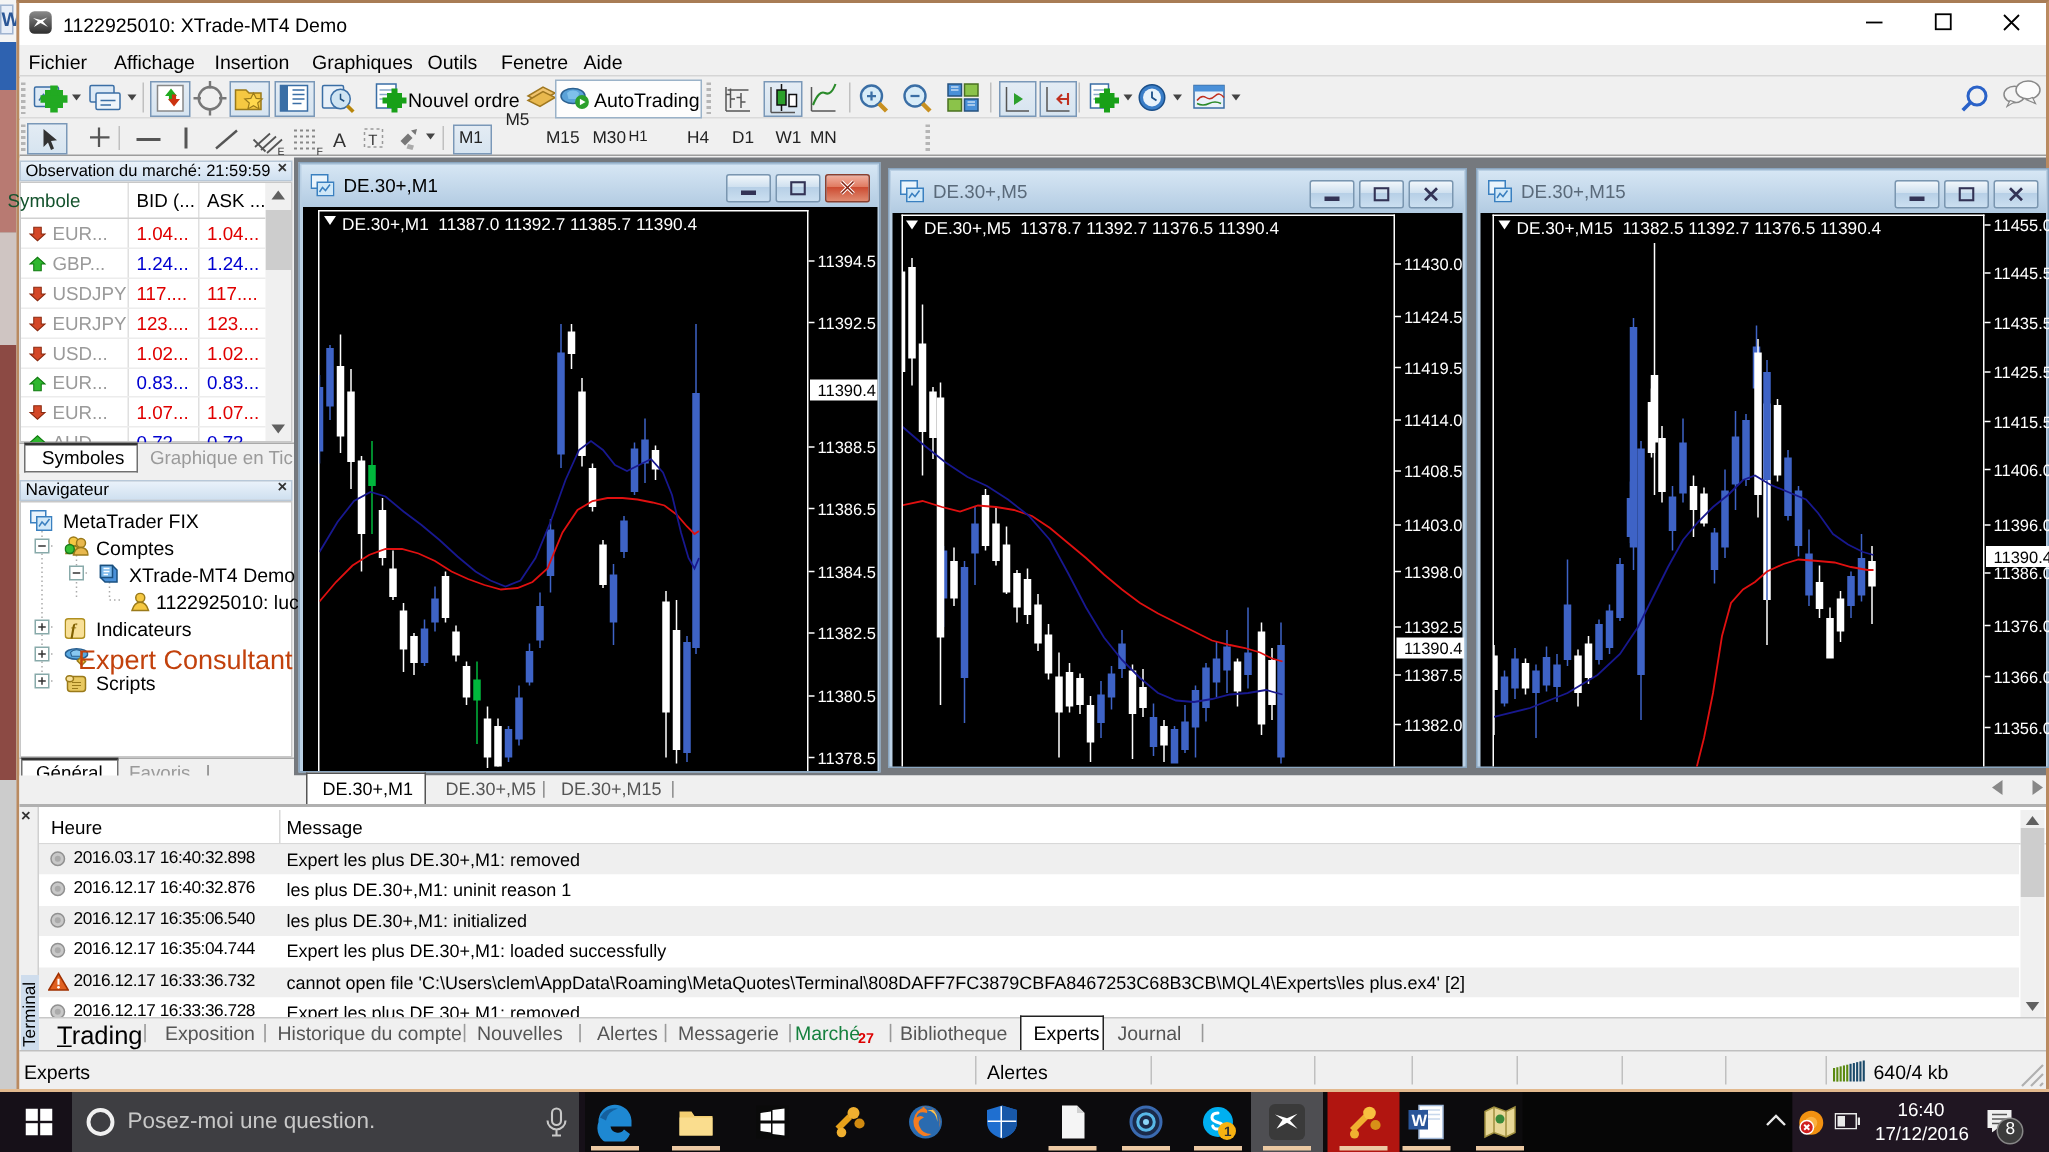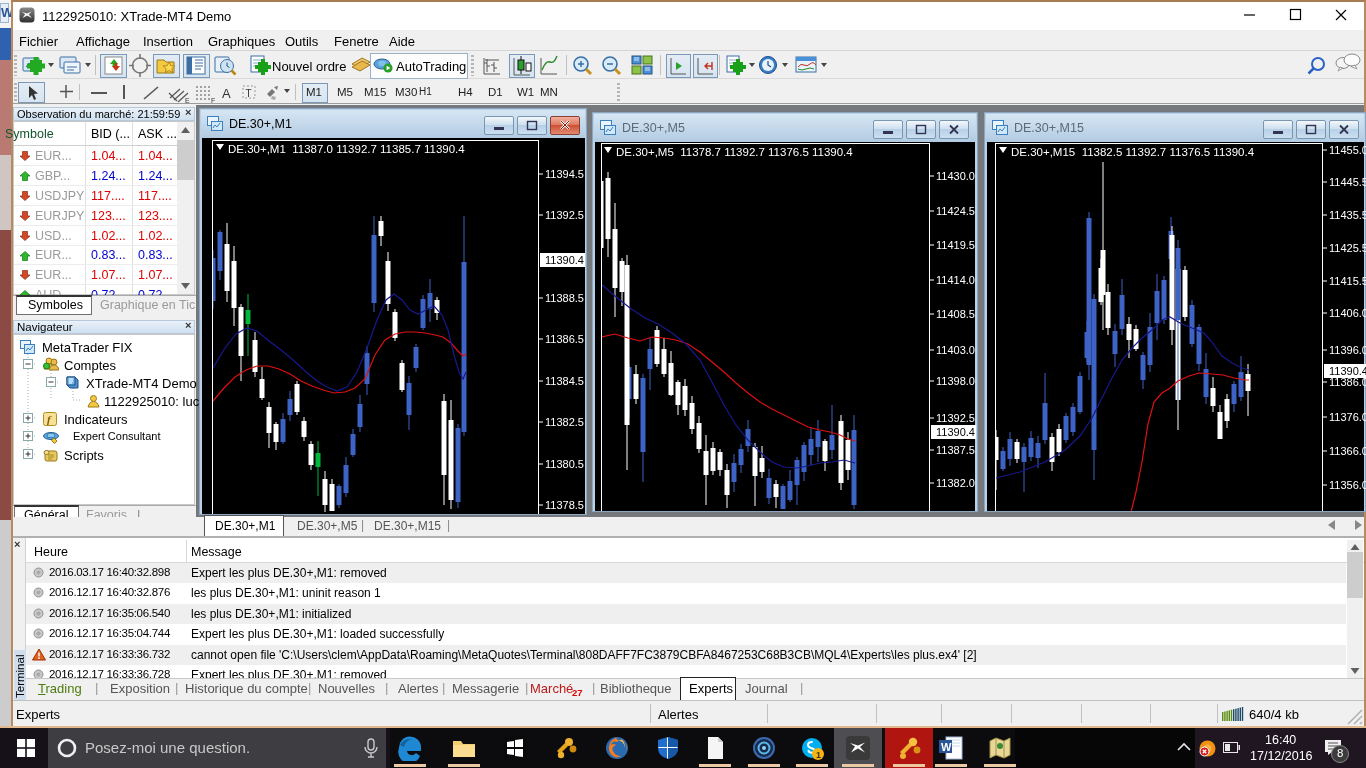--- a/index.html
+++ b/index.html
@@ -182,21 +182,21 @@
 <text x="245.5" y="96.5" font-size="10" fill="#333" font-family="Liberation Sans">T</text>
 <path d="M267 94 l5-5 3 3 -5 5 z" fill="#777"></path>
     <path d="M274 87 l4-1 -1 4 z" fill="#777"></path>
 <path d="M272 96 l4 1 -1 3 -4-1 z" fill="#aaa"></path>
 <path d="M284 89 l6 0 -3 4 z" fill="#444"></path>
 </svg>
 <div class="tx" style="left:272px;top:59px;font-size:13px;color:#000">Nouvel ordre</div>
 <div class="tx" style="left:396px;top:59px;font-size:13px;color:#000">AutoTrading</div>
 <div class="abs" style="left:301.5px;top:82.5px;width:26px;height:20px;background:linear-gradient(#e4ecf4,#d6e4f0);border:1px solid #7a98b8"></div>
 <div class="tx" style="left:306px;top:86px;font-size:11.5px;color:#222">M1</div>
-<div class="tx" style="left:337px;top:86px;font-size:11.5px;color:#222">M5</div>
+<div class="tx" style="left:337px;top:74px;font-size:11.5px;color:#222">M5</div>
 <div class="tx" style="left:364px;top:86px;font-size:11.5px;color:#222">M15</div>
 <div class="tx" style="left:395px;top:86px;font-size:11.5px;color:#222">M30</div>
 <div class="tx" style="left:419px;top:86px;font-size:10px;color:#222">H1</div>
 <div class="tx" style="left:458px;top:86px;font-size:11.5px;color:#222">H4</div>
 <div class="tx" style="left:488px;top:86px;font-size:11.5px;color:#222">D1</div>
 <div class="tx" style="left:517px;top:86px;font-size:11.5px;color:#222">W1</div>
 <div class="tx" style="left:540px;top:86px;font-size:11.5px;color:#222">MN</div>
 <div class="abs" style="left:196px;top:105px;width:1168px;height:412px;background:#75797e"></div>
 <div class="abs" style="left:13px;top:105px;width:183px;height:431px;background:#f0f0f0"></div>
 <div class="abs" style="left:13px;top:107px;width:182px;height:14px;background:linear-gradient(#eaf2fa,#cfe0f0);border:1px solid #b8c8d8"></div>
@@ -328,21 +328,21 @@
 <svg class="abs" style="left:43px;top:412px" width="14" height="14">
     <rect x="0.5" y="0.5" width="13" height="13" rx="2" fill="#f8e098" stroke="#b09020"></rect>
     <text x="4" y="11" font-size="11" font-style="italic" font-weight="bold" fill="#806000" font-family="Liberation Serif">f</text>
   </svg>
 <div class="tx" style="left:64px;top:412px;font-size:13px;color:#000">Indicateurs</div>
 <svg class="abs" style="left:43px;top:430px" width="16" height="14">
     <ellipse cx="8" cy="6" rx="7.5" ry="3.5" fill="#58a8e0" stroke="#2a6090"></ellipse>
     <path d="M4 5 a4.5 3.5 0 0 1 8 0 l-.8 2.5 h-6.4 z" fill="#88c8f0" stroke="#2a6090" stroke-width=".7"></path>
     <path d="M11 8 l3 3 -2.5 2.5 -3-3 z" fill="#f5c842" stroke="#9a7a1a"></path>
   </svg>
-<div class="tx" style="left:73px;top:430px;font-size:11px;color:#000000">Expert Consultant</div>
+<div class="tx" style="left:52px;top:430px;font-size:18px;color:#c2410c">Expert Consultant</div>
 <svg class="abs" style="left:43px;top:448px" width="15" height="14">
     <path d="M2 3 h10 a2 2 0 0 1 2 2 v6 a2 2 0 0 1 -2 2 h-8 a2 2 0 0 1 -2-2 z" fill="#e8c860" stroke="#9a7a1a"></path>
     <ellipse cx="3.5" cy="4.5" rx="2.5" ry="2" fill="#f8e098" stroke="#9a7a1a"></ellipse>
     <path d="M5 7 h6 M5 9 h6 M5 11 h4" stroke="#9a7a1a" stroke-width=".8"></path>
   </svg>
 <div class="tx" style="left:64px;top:448px;font-size:13px;color:#000">Scripts</div>
 <div class="abs" style="left:13px;top:505px;width:183px;height:1px;background:#aaa"></div>
 <div class="abs" style="left:14px;top:505px;width:65px;height:21px;background:#fff;border:1px solid #707070;border-top:2px solid #333"></div>
 <div class="tx" style="left:24px;top:508px;font-size:12.5px;color:#000">Général</div>
 <div class="tx" style="left:86px;top:508px;font-size:12.5px;color:#9a9a9a">Favoris</div>
@@ -810,27 +810,27 @@
 <div class="abs" style="left:1347px;top:540px;width:16px;height:138px;background:#f0f0f0"></div>
 <svg class="abs" style="left:1347px;top:540px" width="16" height="138">
     <path d="M8 4 l4.5 6 h-9 z" fill="#606060"></path>
     <path d="M8 134 l4.5-6 h-9 z" fill="#606060"></path>
     <rect x="0" y="12" width="16" height="46" fill="#cdcdcd"></rect>
   </svg>
 <svg class="abs" style="left:13px;top:645px" width="13" height="55">
     <text x="-53" y="10.5" transform="rotate(-90)" font-size="11.5" fill="#000" font-family="Liberation Sans, sans-serif">Terminal</text>
   </svg>
 <div class="abs" style="left:26px;top:678px;width:1338px;height:22px;background:#f0f0f0;border-top:1px solid #c8c8c8"></div>
-<div class="tx" style="left:38px;top:681px;font-size:13px;color:#4d7c0f"><u>T</u>rading</div>
+<div class="tx" style="left:38px;top:681px;font-size:17px;color:#000000"><u>T</u>rading</div>
 <div class="tx" style="left:110px;top:681px;font-size:13px;color:#555">Exposition</div>
 <div class="tx" style="left:185px;top:681px;font-size:13px;color:#555">Historique du compte</div>
 <div class="tx" style="left:318px;top:681px;font-size:13px;color:#555">Nouvelles</div>
 <div class="tx" style="left:398px;top:681px;font-size:13px;color:#555">Alertes</div>
 <div class="tx" style="left:452px;top:681px;font-size:13px;color:#555">Messagerie</div>
-<div class="tx" style="left:530px;top:681px;font-size:13px;color:#b91c1c">Marché</div>
+<div class="tx" style="left:530px;top:681px;font-size:13px;color:#15803d">Marché</div>
 <div class="tx" style="left:600px;top:681px;font-size:13px;color:#555">Bibliotheque</div>
 <div class="tx" style="left:745px;top:681px;font-size:13px;color:#555">Journal</div>
 <div class="tx" style="left:572px;top:687px;font-size:9.5px;color:#d00;font-weight:bold">27</div>
 <div class="tx" style="left:95px;top:680px;font-size:13px;color:#999">|</div>
 <div class="tx" style="left:175px;top:680px;font-size:13px;color:#999">|</div>
 <div class="tx" style="left:308px;top:680px;font-size:13px;color:#999">|</div>
 <div class="tx" style="left:385px;top:680px;font-size:13px;color:#999">|</div>
 <div class="tx" style="left:442px;top:680px;font-size:13px;color:#999">|</div>
 <div class="tx" style="left:525px;top:680px;font-size:13px;color:#999">|</div>
 <div class="tx" style="left:592px;top:680px;font-size:13px;color:#999">|</div>

